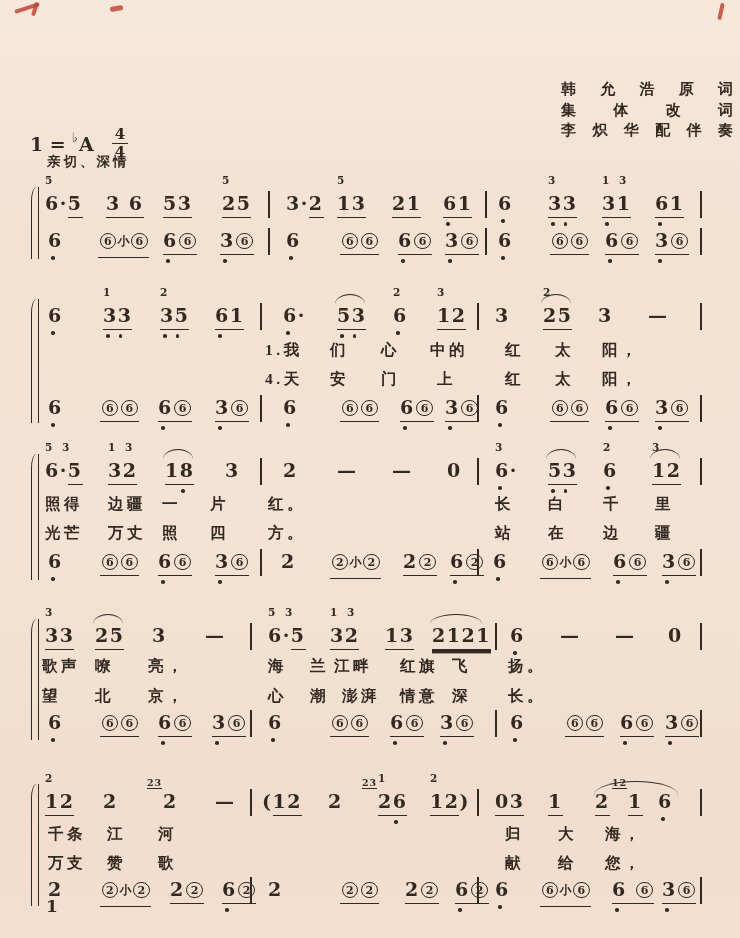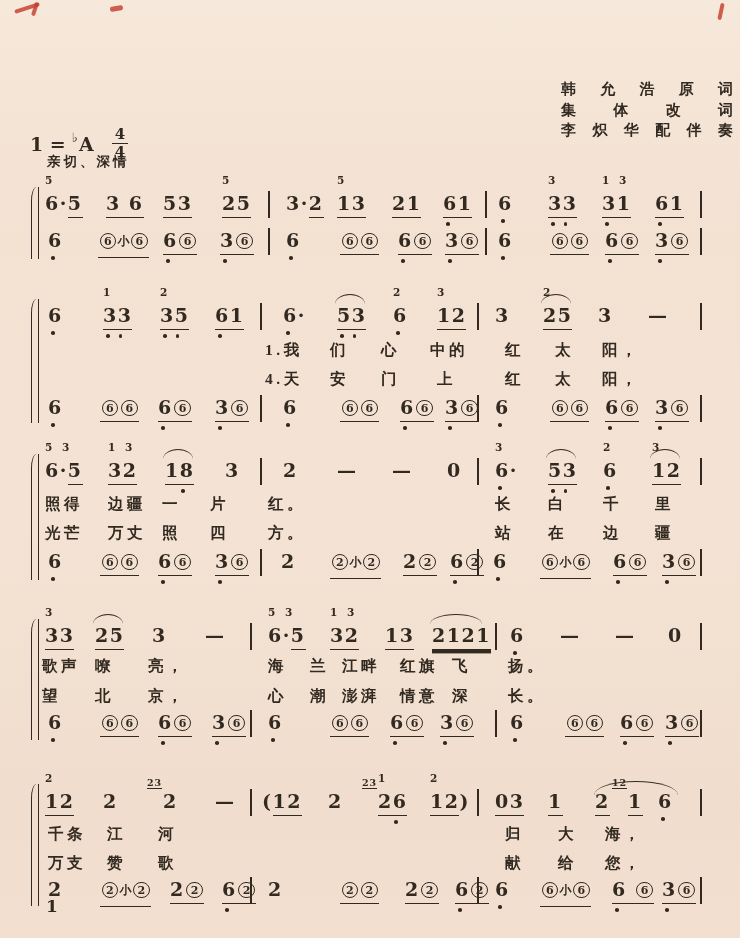--- a/index.html
+++ b/index.html
@@ -334,21 +334,21 @@
           <div class="cell" style="left: 615px;"><span class="plain">—</span></div>
           <div class="cell" style="left: 668px;"><span class="plain">0</span></div>
           <div class="cell bar" style="left: 700px;"></div>
         </div>
         <div class="row" style="top: 656px;">
           <div class="lyr" style="left: 42px;">歌声</div>
           <div class="lyr" style="left: 95px;">嘹</div>
           <div class="lyr" style="left: 148px;">亮，</div>
           <div class="lyr" style="left: 268px;">海</div>
           <div class="lyr" style="left: 310px;">兰</div>
-          <div class="lyr" style="left: 342px; font-family: Liberation Serif, serif;">江畔</div>
+          <div class="lyr" style="left: 334px; font-family: Liberation Serif, serif;">江畔</div>
           <div class="lyr" style="left: 400px;">红旗</div>
           <div class="lyr" style="left: 452px;">飞</div>
           <div class="lyr" style="left: 508px;">扬。</div>
         </div>
         <div class="row" style="top: 686px;">
           <div class="lyr" style="left: 42px;">望</div>
           <div class="lyr" style="left: 95px;">北</div>
           <div class="lyr" style="left: 148px;">京，</div>
           <div class="lyr" style="left: 268px;">心</div>
           <div class="lyr" style="left: 310px;">潮</div>

